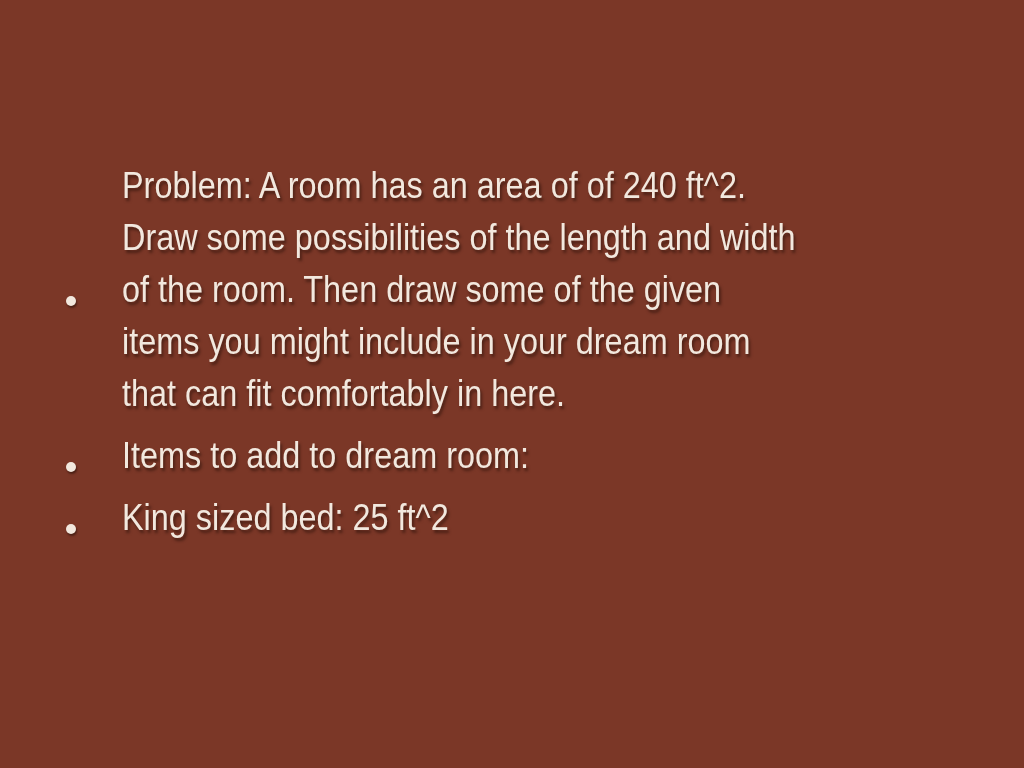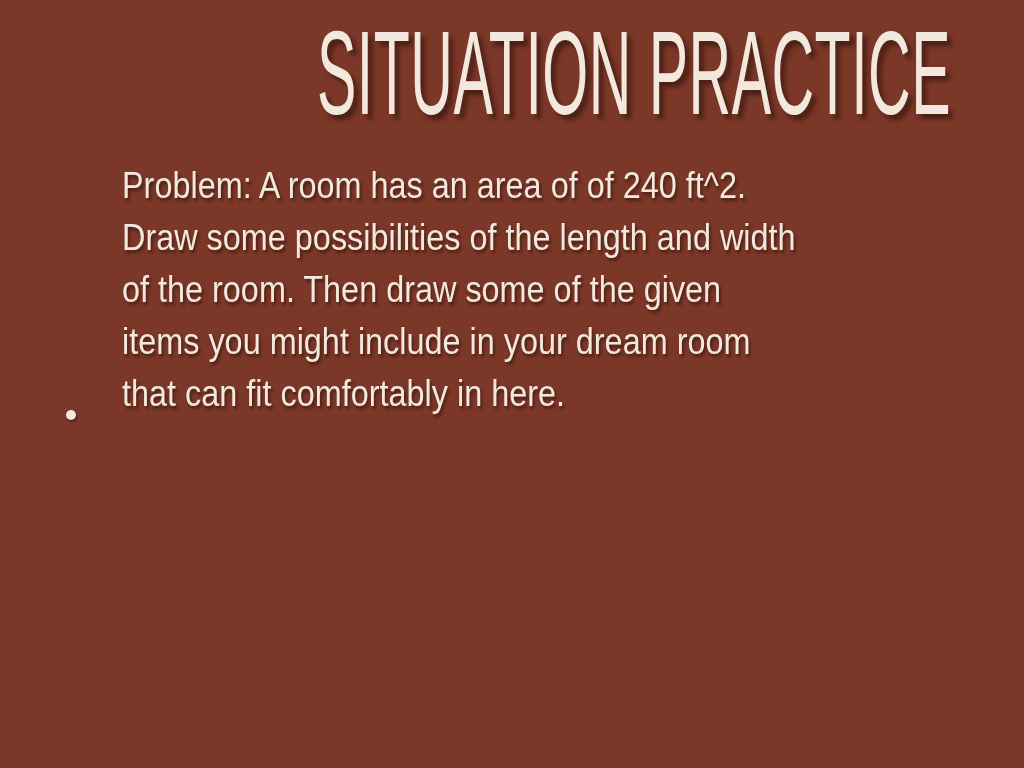--- a/index.html
+++ b/index.html
@@ -50,21 +50,21 @@
   .bullets {
     position: absolute;
     left: 66px;
     top: 160px;
     margin: 0;
     padding: 0;
     list-style: none;
   }
   .bullet {
     display: flex;
-    align-items: flex-end;
+    align-items: center;
     margin: 0 0 10px 0;
   }
   .dot {
     flex: 0 0 10px;
     width: 10px;
     height: 10px;
     border-radius: 50%;
     background: var(--fg);
     margin-top: 21px;
     box-shadow: 1px 2px 2px var(--shadow);
@@ -78,28 +78,37 @@
     transform: scaleX(0.9);
     transform-origin: left top;
     text-shadow: 2px 3px 3px var(--shadow);
   }
   .line { display: block; }
 </style>
 </head>
 <body>
 
 <div class="slide">
-  <h1 class="title-wrap">
-    <span class="title">SITUATION PRACTICE</span>
-  </h1>
   <ul class="bullets">
       <li class="bullet">
         <span class="dot"></span>
         <div class="text">
           <div class="line">Problem: A room has an area of of 240 ft^2.</div>
           <div class="line">Draw some possibilities of the length and width</div>
           <div class="line">of the room. Then draw some of the given</div>
           <div class="line">items you might include in your dream room</div>
           <div class="line">that can fit comfortably in here.</div>
         </div>
       </li>
+      <li class="bullet">
+        <span class="dot"></span>
+        <div class="text">
+          <div class="line">Items to add to dream room:</div>
+        </div>
+      </li>
+      <li class="bullet">
+        <span class="dot"></span>
+        <div class="text">
+          <div class="line">King sized bed: 25 ft^2</div>
+        </div>
+      </li>
     </ul>
 </div>
 
 </body></html>

